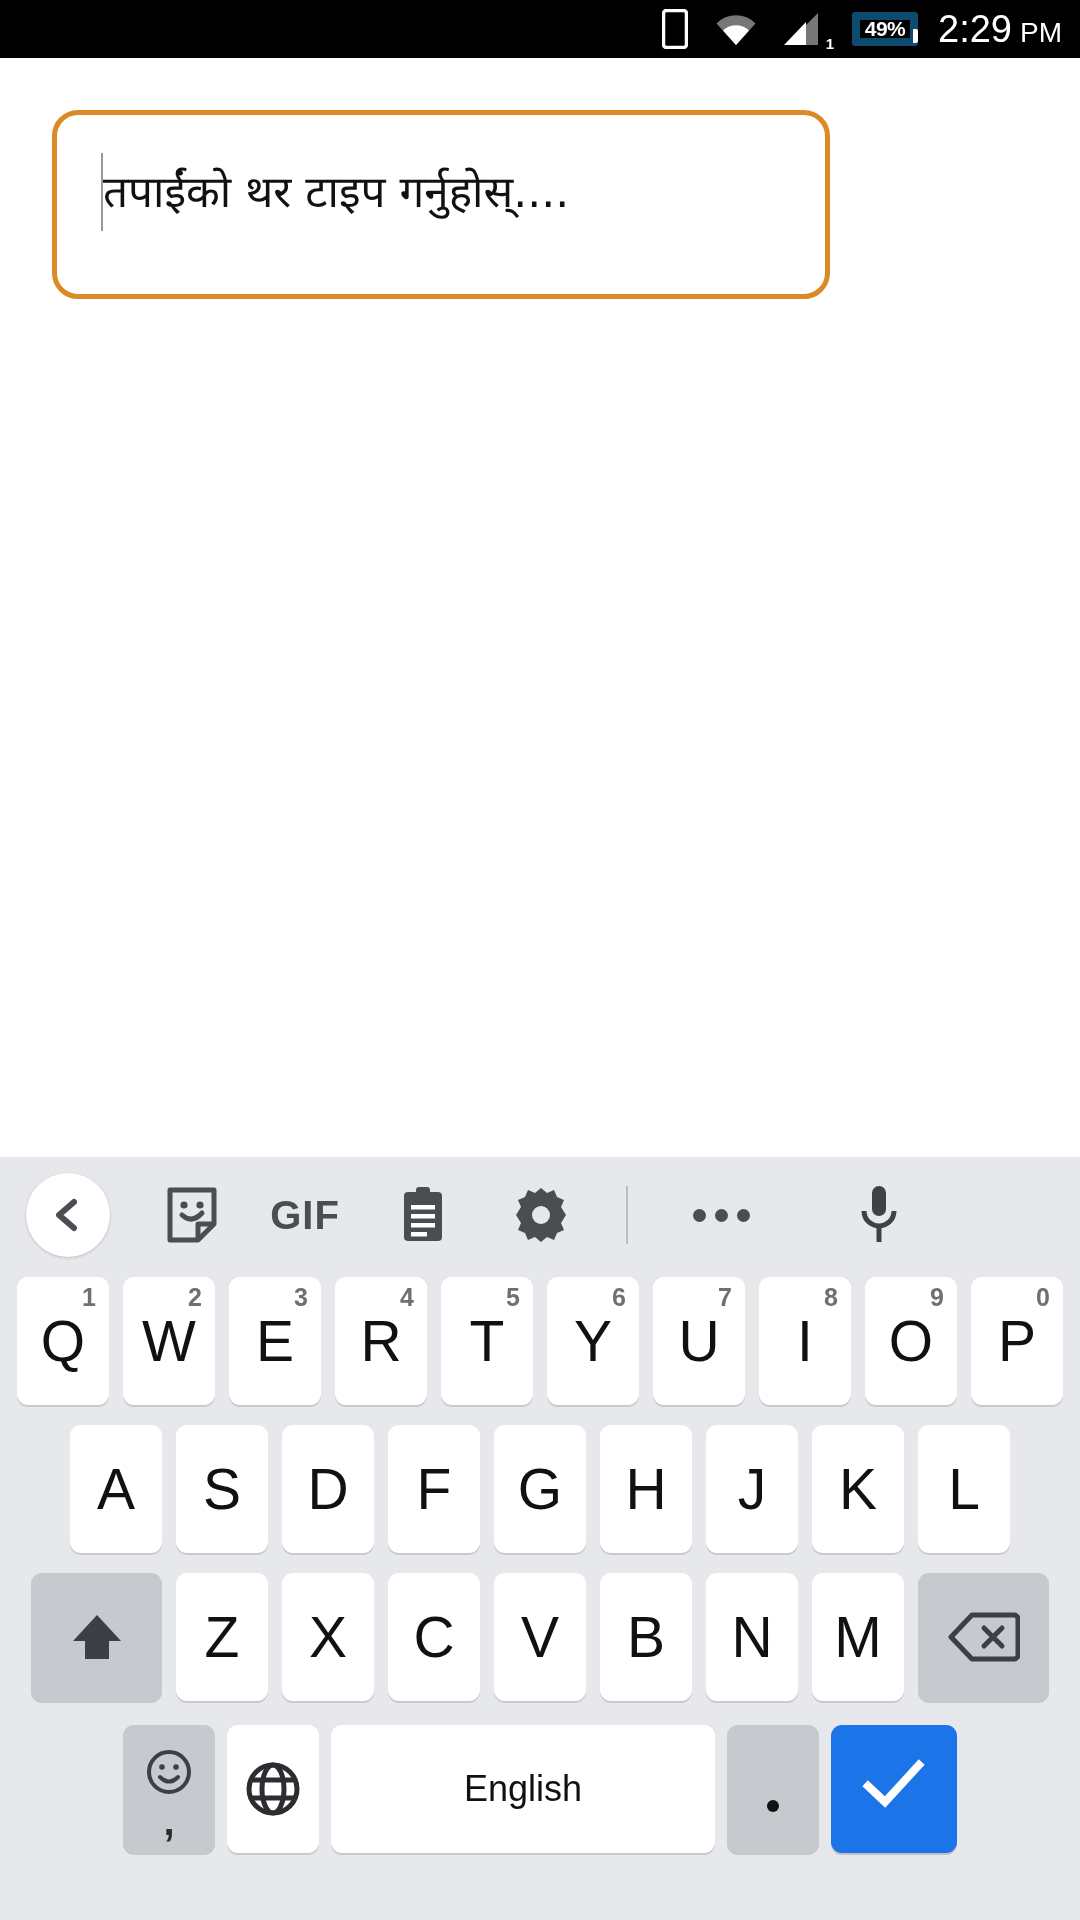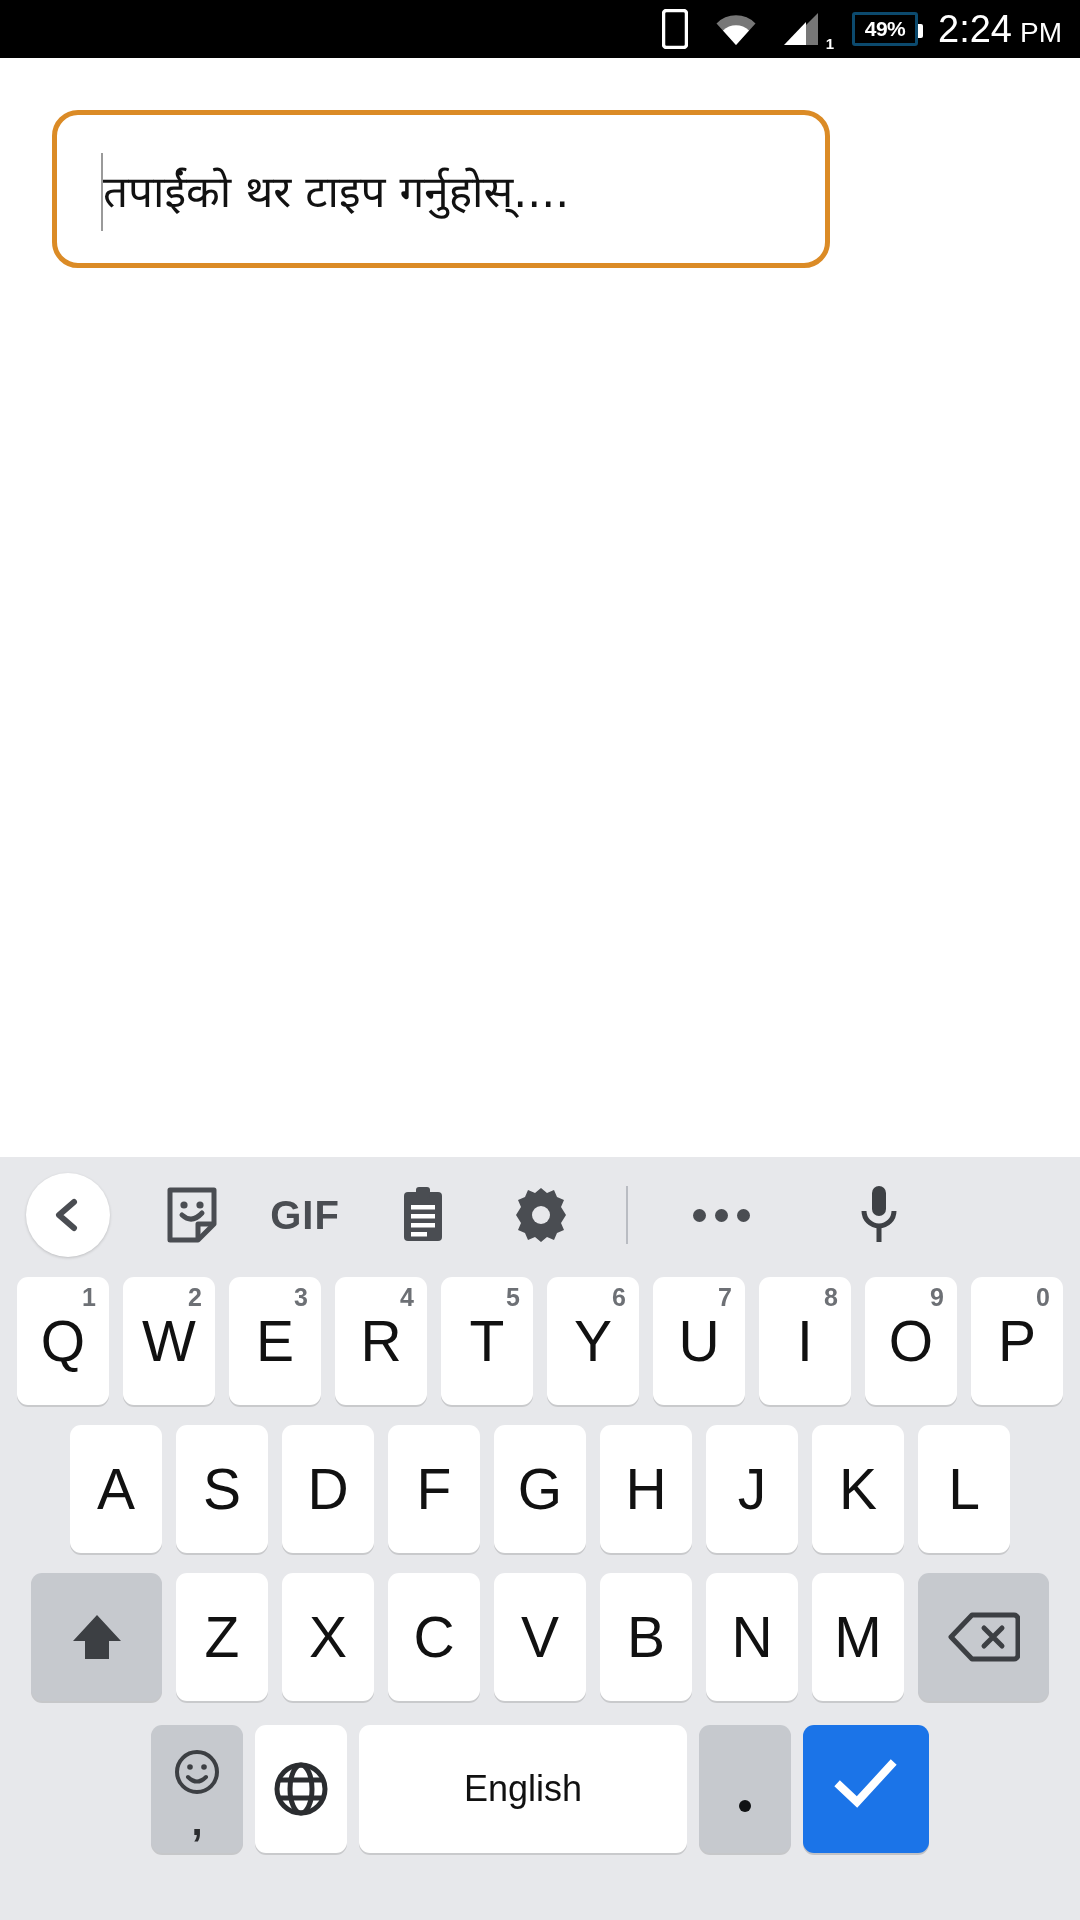--- a/index.html
+++ b/index.html
@@ -17,34 +17,34 @@
     background:#000000; display:flex; align-items:center;
     justify-content:flex-end; padding-right:18px; gap:0;
   }
   .sb-icon { display:flex; align-items:center; justify-content:center; }
   .sb-phone { margin-right:26px; }
   .sb-wifi  { margin-right:22px; }
   .sb-signal{ margin-right:6px; }
   .sb-sig-num { color:#fff; font-size:15px; font-weight:700; align-self:flex-end; margin-bottom:6px; margin-right:18px; }
   .batt {
     display:flex; align-items:center; justify-content:center;
-    border:3px solid #0c4a6e; border-radius:3px;
+    border:8px solid #0c4a6e; border-radius:3px;
     width:66px; height:34px; position:relative; margin-right:20px;
   }
   .batt::after{
     content:""; position:absolute; right:-8px; top:9px;
     width:5px; height:14px; background:#fff; border-radius:0 2px 2px 0;
   }
   .batt span { color:#fff; font-size:21px; font-weight:700; letter-spacing:-0.5px; }
   .clock { color:#ffffff; display:flex; align-items:baseline; }
   .clock .t { font-size:38px; font-weight:400; letter-spacing:0px; }
   .clock .ampm { font-size:28px; font-weight:400; margin-left:8px; }
 
   
-  .field-wrap { position:absolute; top:110px; left:52px; width:778px; height:158px; }
+  .field-wrap { position:absolute; top:110px; left:52px; width:778px; height:189px; }
   .text-field {
     width:100%; height:100%;
     border:5px solid #db8b26; border-radius:26px;
     background:#ffffff; position:relative;
     display:flex; align-items:center;
   }
   .caret {
     position:absolute; left:44px; top:38px;
     width:2px; height:78px; background:#9a9a9a;
   }
@@ -113,21 +113,21 @@
   
   .row2 .key { width:92px; height:128px; margin:0 7px; }
   
   .row3 .key { width:92px; height:128px; margin:0 7px; }
   .row3 .key.wide { width:131px; }
   
   .row4 .key { height:128px; margin:0 6px; }
   .k-123   { width:126px; font-size:40px; color:#3c3f43; font-weight:400; }
   .k-emoji { width:92px; flex-direction:column; }
   .k-globe { width:92px; }
-  .k-space { width:328px; font-size:36px; color:#111; }
+  .k-space { width:384px; font-size:36px; color:#111; }
   .k-period{ width:92px; }
   .k-enter { width:126px; background:#1b74e8 !important; box-shadow:0 2px 0 rgba(0,0,0,0.16); }
 
   .emoji-face { margin-top:-6px; }
   .emoji-comma { font-size:40px; color:#2b2d30; line-height:18px; margin-top:4px; font-weight:700; }
   .period-dot { width:12px; height:12px; border-radius:50%; background:#101214; margin-top:34px; }
 </style>
 </head>
 <body>
 
@@ -154,21 +154,21 @@
         <path d="M26 10 L26 33 L4 33 Z" fill="#ffffff"></path>
       </svg>
     </span>
     <span class="sb-sig-num">1</span>
 
     <span class="batt">
       <span>49%</span>
     </span>
 
     <span class="clock">
-      <span class="t">2:24</span>
+      <span class="t">2:29</span>
       <span class="ampm">PM</span>
     </span>
   </div>
 
   <div class="field-wrap">
     <div class="text-field">
       <span class="caret"></span>
       <span class="field-text">तपाईंको थर टाइप गर्नुहोस्....</span>
     </div>
   </div>

